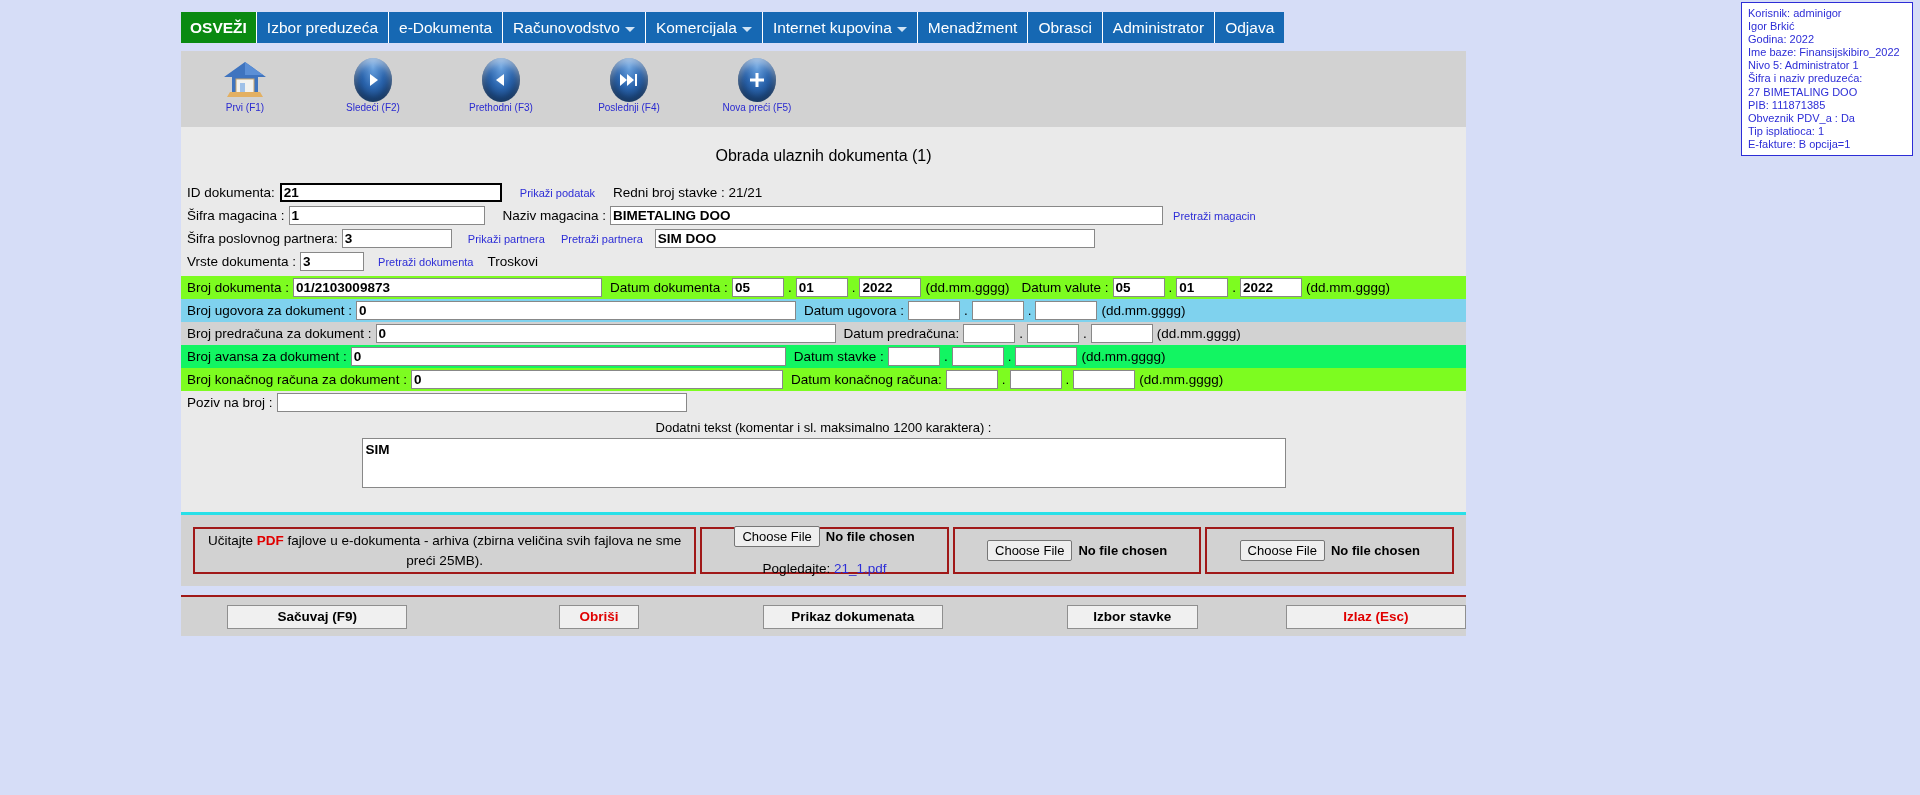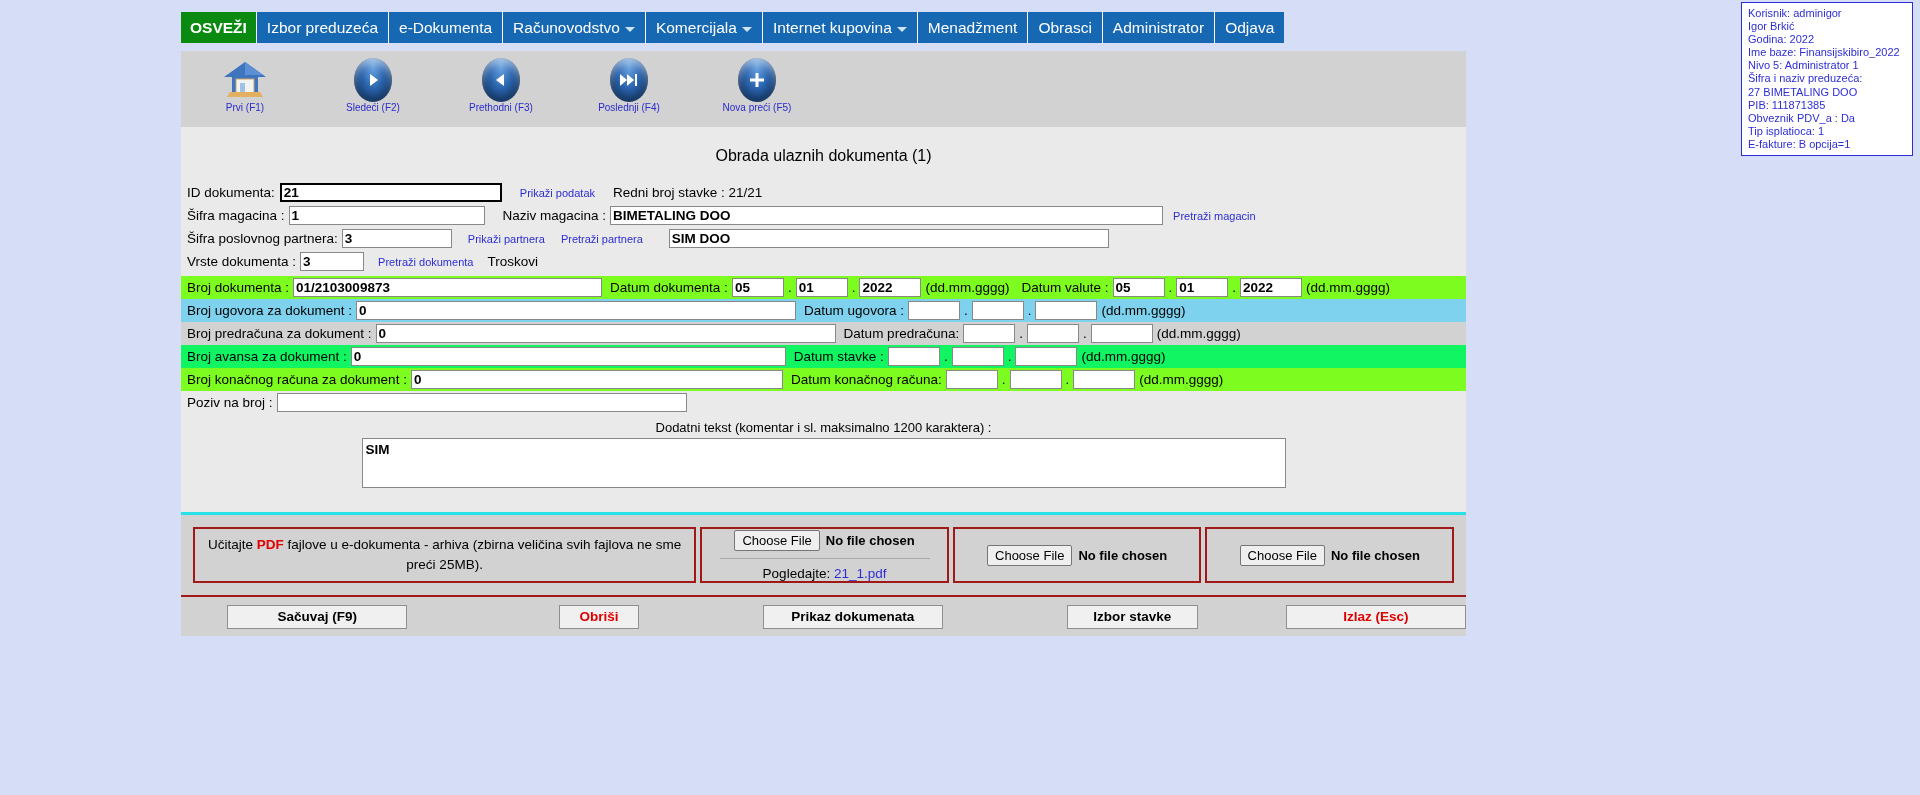--- a/index.html
+++ b/index.html
@@ -150,21 +150,21 @@
   .band-blue   { background: #7fd2ee; }
   .band-grey   { background: #d2d2d2; }
   .band-green2 { background: #12f562; }
 
   
   #uploadzone {
     position: absolute;
     left: 0px;
     top: 512px;
     width: 1285px;
-    height: 83px;
+    height: 74px;
     background: #d2d2d2;
     border-top: 3px solid #28e0e8;
     box-sizing: border-box;
     display: flex;
     align-items: stretch;
     padding: 12px;
     gap: 4px;
   }
   .upbox {
     border: 2px solid #a01818;
@@ -353,21 +353,21 @@
       <span class="lbl" style="margin-left:18px;">Naziv magacina :</span>
       <input class="f" style="width: 553px; margin-left: 4px;" value="BIMETALING DOO">
       <span class="lnk" style="margin-left:10px;">Pretraži magacin</span>
     </div>
 
     <div class="row">
       <span class="lbl">Šifra poslovnog partnera:</span>
       <input class="f" style="width: 110px; margin-left: 4px;" value="3">
       <span class="lnk" style="margin-left:16px;">Prikaži partnera</span>
       <span class="lnk" style="margin-left:16px;">Pretraži partnera</span>
-      <input class="f" style="width: 440px; margin-left: 26px;" value="SIM DOO">
+      <input class="f" style="width: 440px; margin-left: 12px;" value="SIM DOO">
     </div>
 
     <div class="row">
       <span class="lbl">Vrste dokumenta :</span>
       <input class="f" style="width: 64px; margin-left: 4px;" value="3">
       <span class="lnk" style="margin-left:14px;">Pretraži dokumenta</span>
       <span class="lbl" style="margin-left:14px;">Troskovi</span>
     </div>
 
     <div class="row band band-green" style="margin-top:3px;">

